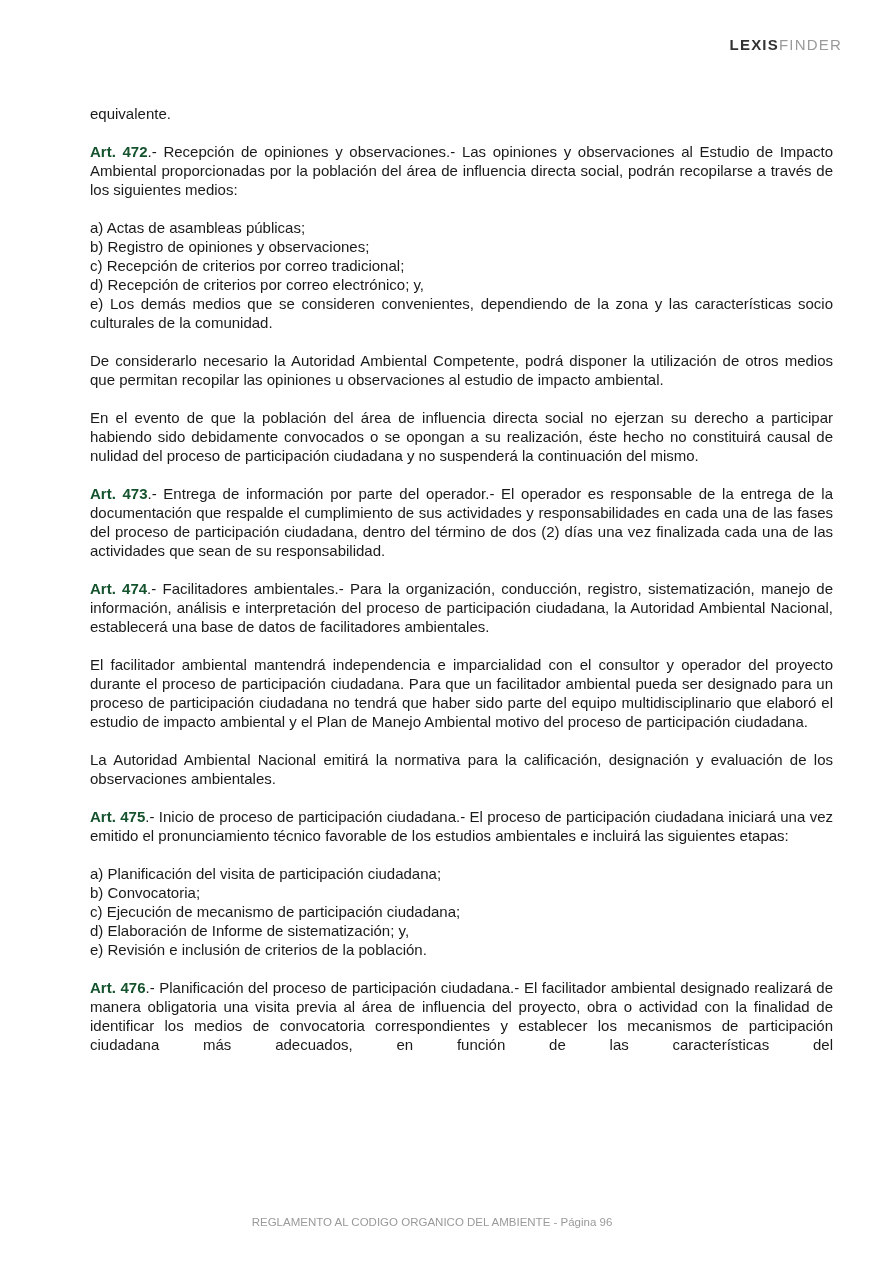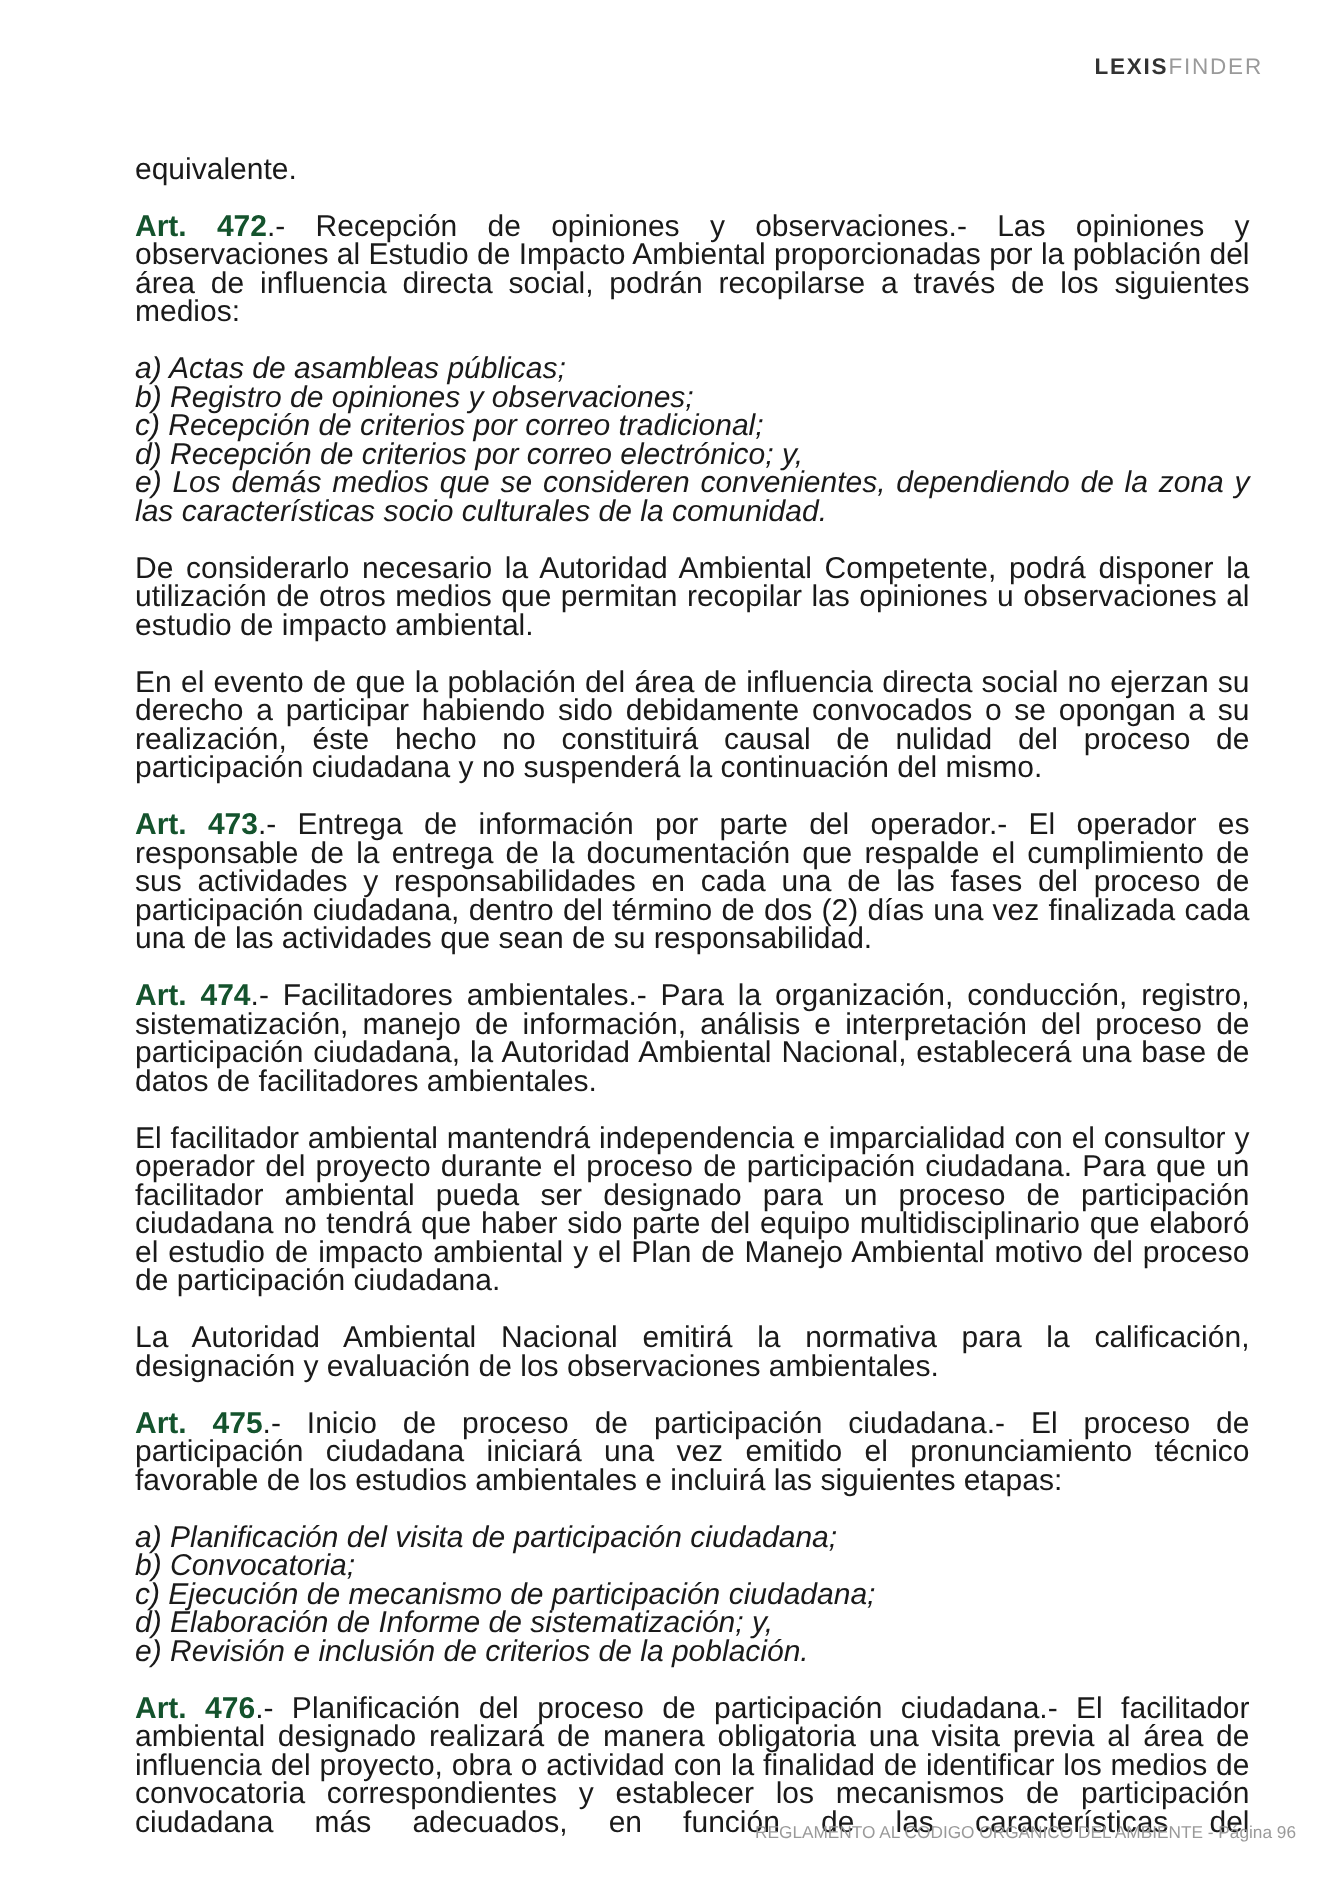--- a/index.html
+++ b/index.html
@@ -25,33 +25,32 @@
     }
     .header-logo .logo-strong {
       font-weight: bold;
       color: #333333;
     }
     .content {
       position: absolute;
       top: 104px;
       left: 90px;
       width: 743px;
-      font-size: 20px;
+      font-size: 15px;
       line-height: 19px;
       text-align: justify;
     }
     .content p {
       margin: 0 0 19px 0;
     }
     .content p.list {
       text-align: left;
     }
     .content p.list span.item {
       display: block;
-      font-style: italic;
     }
     .art-label {
       color: #14532d;
       font-weight: bold;
     }
     .chapter {
       text-align: left;
     }
     .chapter span {
       display: block;
@@ -59,21 +58,21 @@
     .footer {
       position: absolute;
       top: 1215px;
       left: 0;
       width: 864px;
       text-align: center;
       font-size: 11.5px;
       line-height: 15px;
       color: #9a9a9a;
     }
-    .footer span { display: block; text-align: right; }
+    .footer span { display: block; }
   </style>
 </head>
 <body>
 
 <div class="header-logo">
   <span class="logo-strong">LEXIS</span><span>FINDER</span>
 </div>
 
 <div class="content">
 

